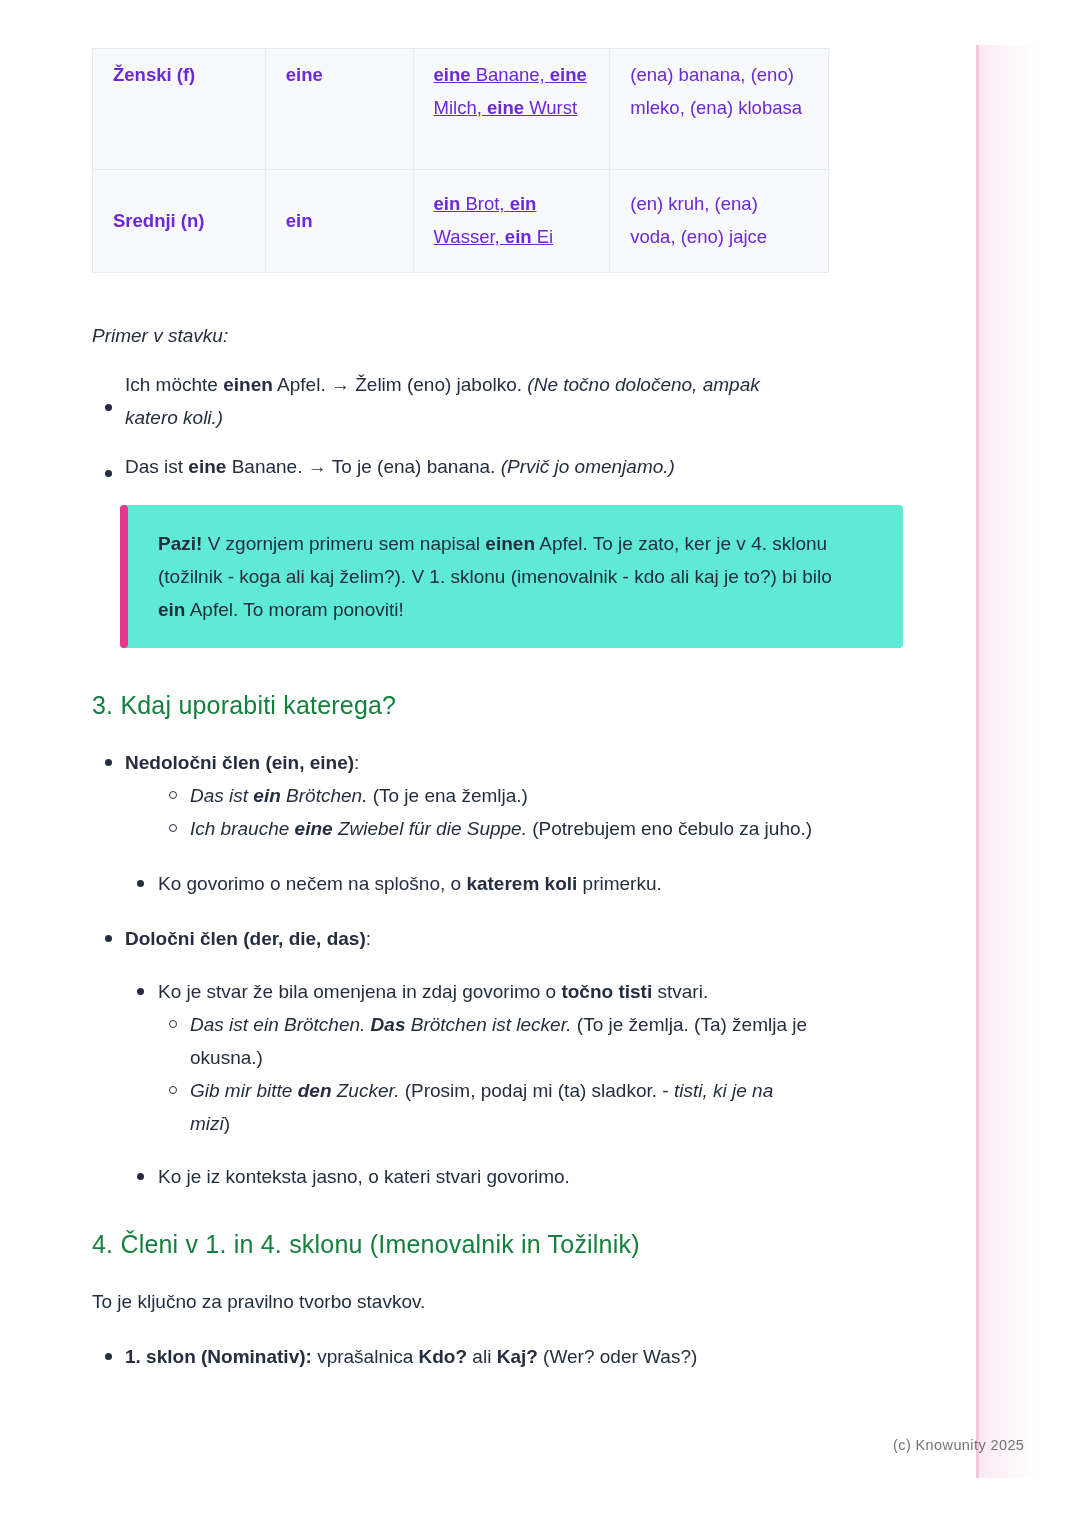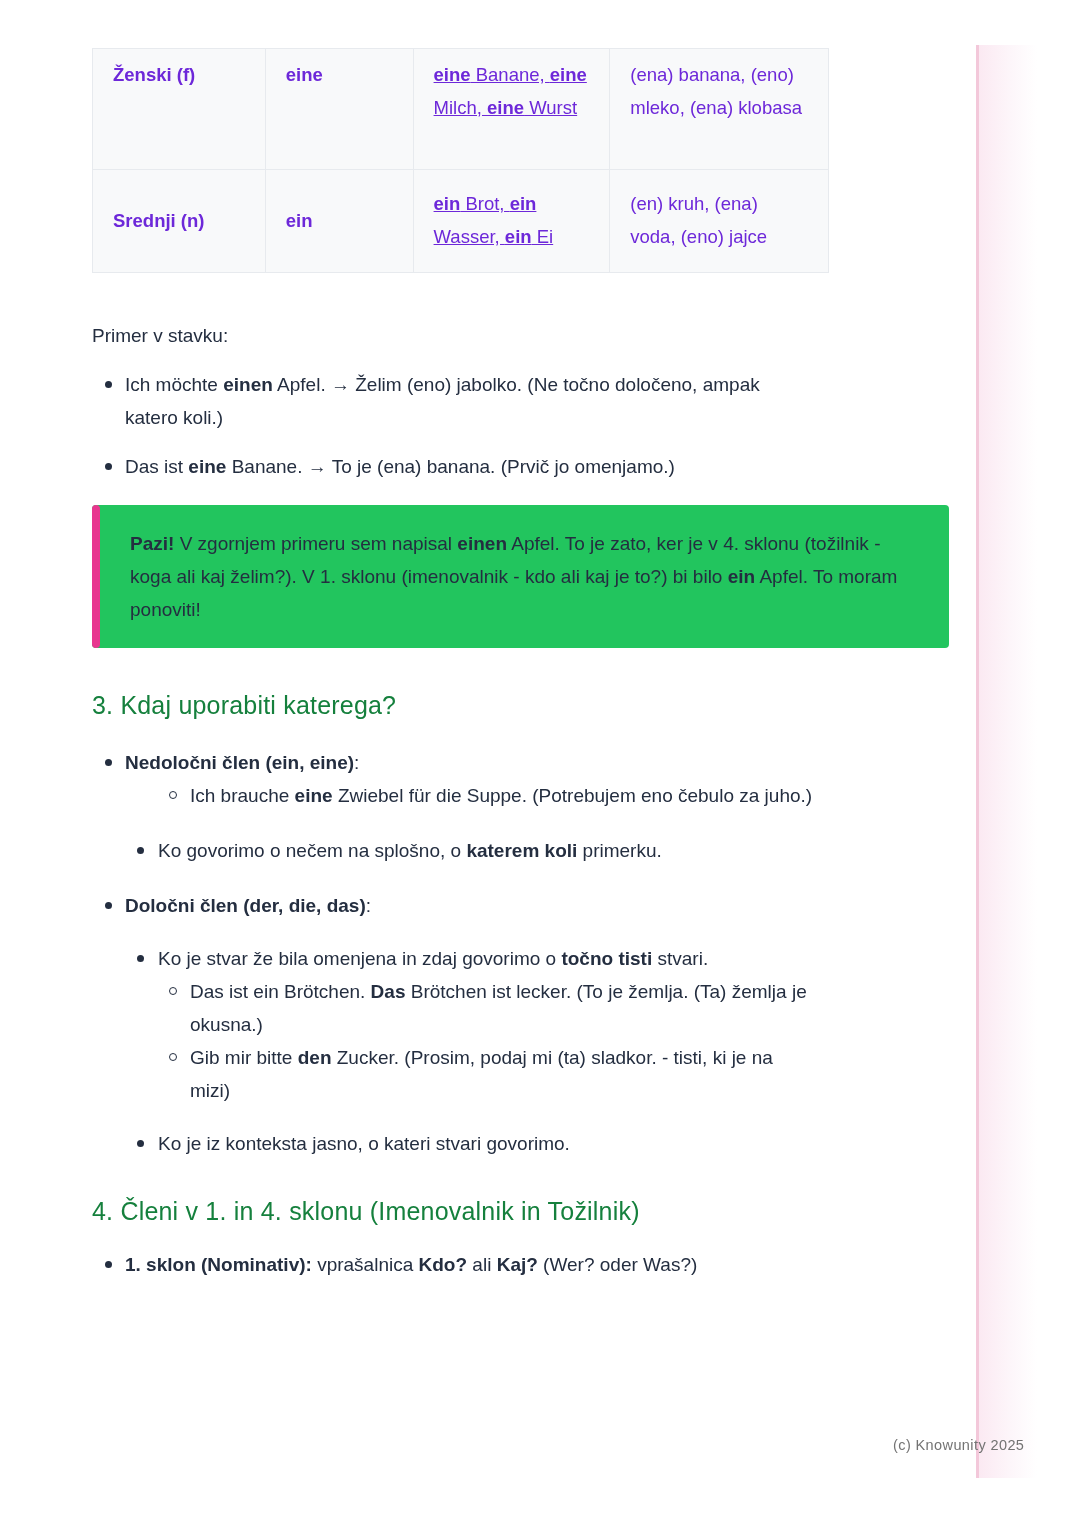--- a/index.html
+++ b/index.html
@@ -5,21 +5,21 @@
   html,body{margin:0;padding:0;background:#ffffff;}
   .page{
     position:relative;
     width:1080px;height:1528px;
     background:#ffffff;
     font-family:"Liberation Sans",sans-serif;
     color:#242e40;
     overflow:hidden;
   }
   .b{font-weight:700;}
-  .it{margin-top:31px;}
+  .it{font-style:italic;margin-top:31px;}
 
   .content{position:absolute;left:92px;top:48px;width:737px;}
 
   
   table.gram{
     border-collapse:collapse;
     width:737px;
     background:#f8f9fa;
     font-size:18.5px;
     line-height:1.78;
@@ -51,35 +51,35 @@
     margin-top:12px;box-sizing:border-box;
   }
   .l1 .dot{margin-left:13px;}
   .l1 .txt{margin-left:13px;max-width:692px;}
   .l2 .dot{margin-left:45px;}
   .l2 .txt{margin-left:14px;max-width:671px;}
   .l3 .circ{margin-left:77px;}
   .l3 .txt{margin-left:13px;max-width:625px;}
   .txt{font-size:19px;line-height:33px;}
 
-  .mt16{margin-top:16px;}
+  .mt16{margin-top:16px;align-items:center;}
   .mt20{margin-top:20px;}
   .mt22{margin-top:22px;}
   .mt26{margin-top:26px;}
 
   
   .callout{
     position:relative;
     margin-top:22px;
-    width:857px;
+    width:783px;
     box-sizing:border-box;
-    background:#22c55e;
+    background:#5eead4;
     border-radius:4px;
     padding:22px 40px 22px 38px;
-    font-size:19px;line-height:33px;
+    font-size:19px;line-height:33px;margin-left:28px;
   }
   .callout-bar{
     position:absolute;left:0;top:0;bottom:0;width:8px;
     background:#e8368f;border-radius:6px;
   }
 
   
   .h-pink{
     font-size:25px;font-weight:400;
     color:#15803d;
@@ -150,20 +150,24 @@
       <div><span class="b">Pazi!</span><span> V zgornjem primeru sem napisal </span><span class="b">einen</span><span> Apfel. To je zato, ker je v 4. sklonu (tožilnik - koga ali kaj želim?). V 1. sklonu (imenovalnik - kdo ali kaj je to?) bi bilo </span><span class="b">ein</span><span> Apfel. To moram ponoviti!</span></div>
     </div>
 
     <div class="h-pink h3">3. Kdaj uporabiti katerega?</div>
 
     <div class="li l1 mt26">
       <span class="dot"></span>
       <div class="txt"><span class="b">Nedoločni člen (ein, eine)</span><span>:</span></div>
     </div>
 
+    <div class="li l3">
+      <span class="circ"></span>
+      <div class="txt"><span class="it">Das ist </span><span class="b it">ein</span><span class="it"> Brötchen.</span><span> (To je ena žemlja.)</span></div>
+    </div>
 
     <div class="li l3">
       <span class="circ"></span>
       <div class="txt"><span class="it">Ich brauche </span><span class="b it">eine</span><span class="it"> Zwiebel für die Suppe.</span><span> (Potrebujem eno čebulo za juho.)</span></div>
     </div>
     <div class="li l2 mt22">
       <span class="dot"></span>
       <div class="txt"><span>Ko govorimo o nečem na splošno, o </span><span class="b">katerem koli</span><span> primerku.</span></div>
     </div>
 
@@ -185,20 +189,21 @@
       <span class="circ"></span>
       <div class="txt"><span class="it">Gib mir bitte </span><span class="b it">den</span><span class="it"> Zucker.</span><span> (Prosim, podaj mi (ta) sladkor. - </span><span class="it">tisti, ki je na mizi</span><span>)</span></div>
     </div>
     <div class="li l2 mt20">
       <span class="dot"></span>
       <div class="txt"><span>Ko je iz konteksta jasno, o kateri stvari govorimo.</span></div>
     </div>
 
     <div class="h-pink h4">4. Členi v 1. in 4. sklonu (Imenovalnik in Tožilnik)</div>
 
+    <div class="lead"><span>To je ključno za pravilno tvorbo stavkov.</span></div>
 
     <div class="li l1 mt22">
       <span class="dot"></span>
       <div class="txt"><span class="b">1. sklon (Nominativ):</span><span> vprašalnica </span><span class="b">Kdo?</span><span> ali </span><span class="b">Kaj?</span><span> (Wer? oder Was?)</span></div>
     </div>
 
   </div>
 
   <div class="copyright">(c) Knowunity 2025</div>
 

